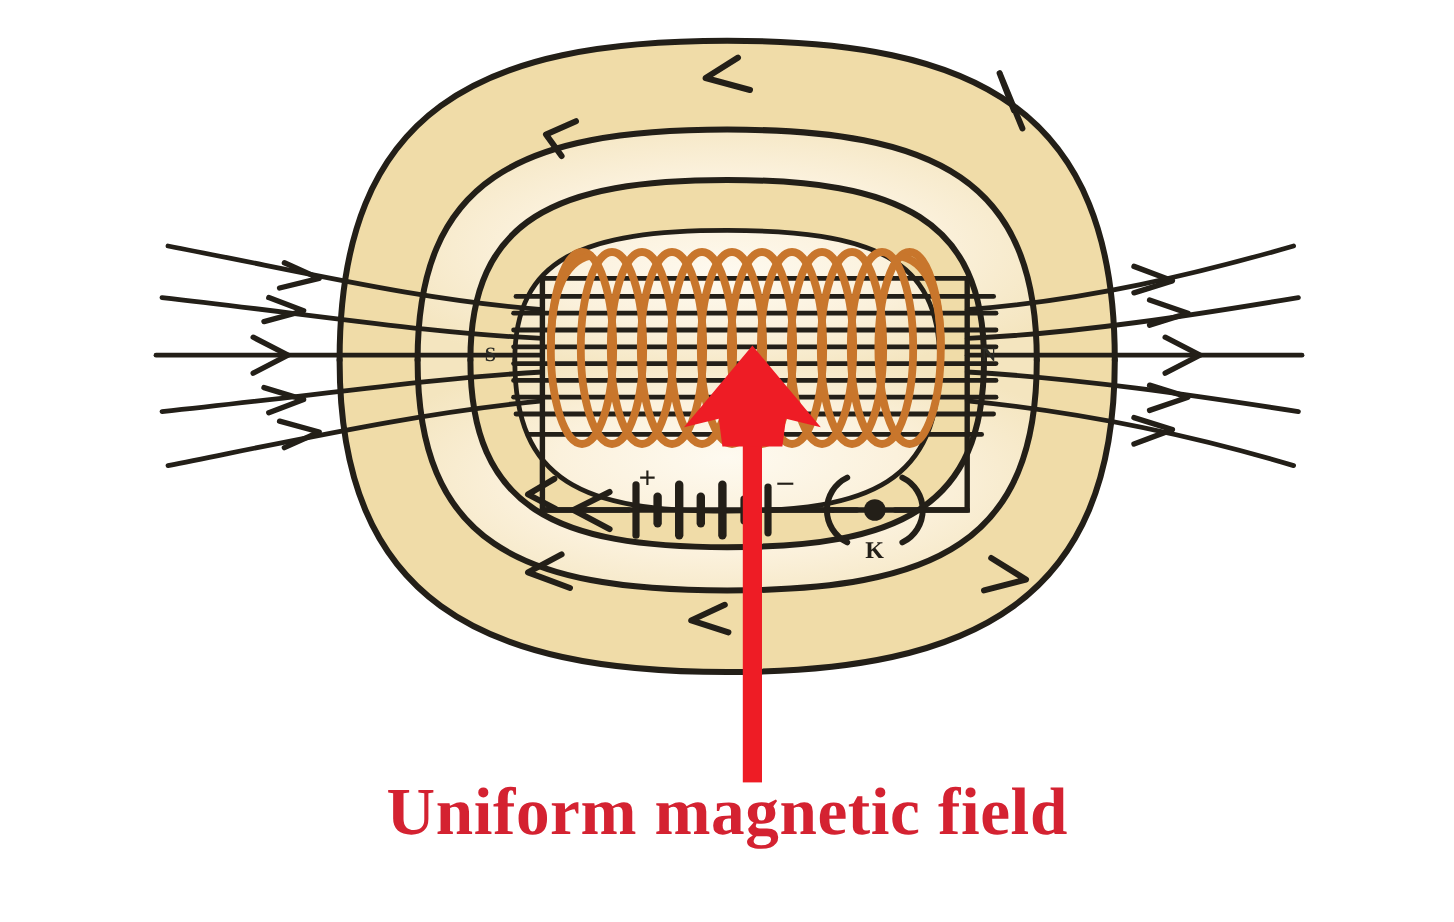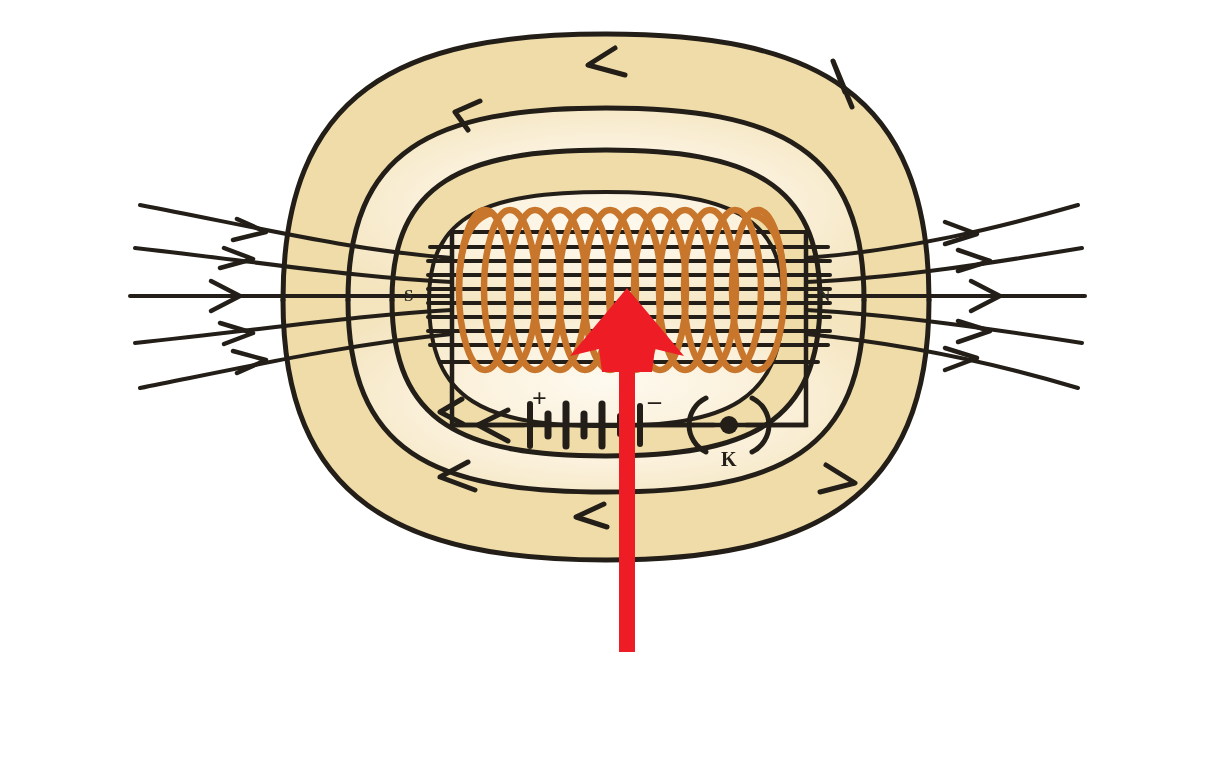--- a/index.html
+++ b/index.html
@@ -267,14 +267,15 @@
   <div class="pole-label" id="pole-s">S</div>
 
   <div class="pole-label" id="pole-n">N</div>
 
   <div class="sign-label" id="sign-plus">+</div>
 
   <div class="sign-label" id="sign-minus">–</div>
 
   <div class="key-label">K</div>
 
+  <div class="caption">Uniform magnetic field</div>
 
 </div>
 
 </body></html>

